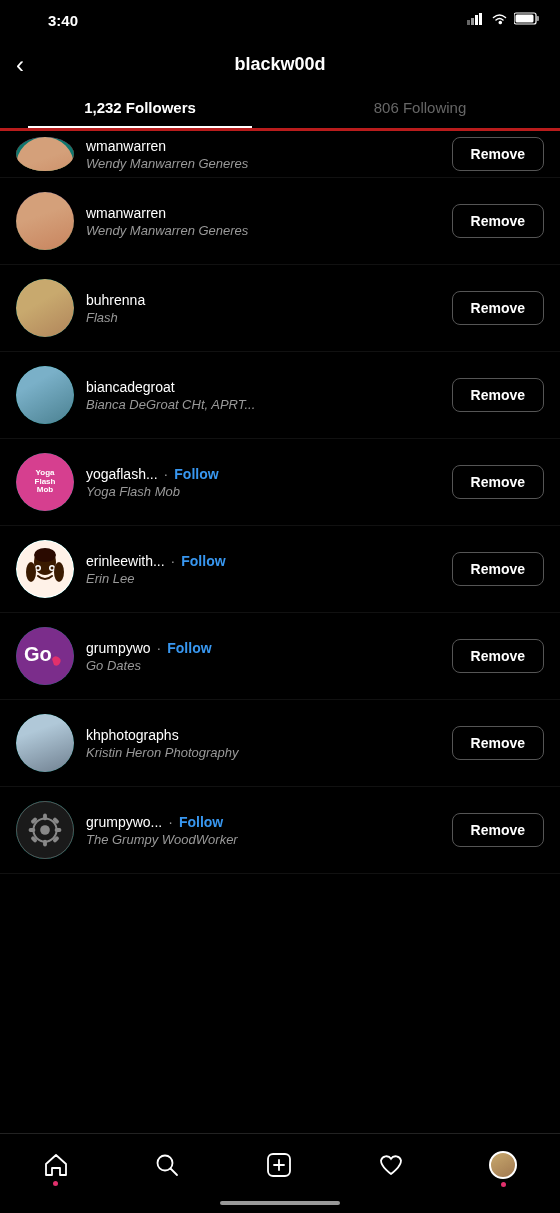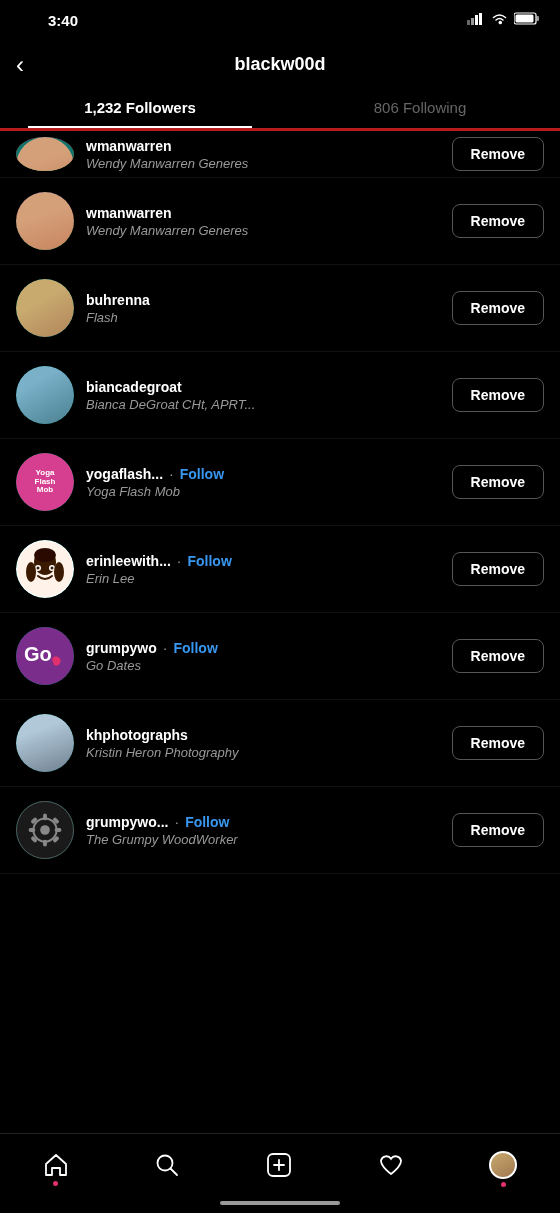--- a/index.html
+++ b/index.html
@@ -131,21 +131,21 @@
       min-width: 0;
     }
     .username-row {
       display: flex;
       align-items: center;
       gap: 6px;
       flex-wrap: wrap;
     }
     .username {
       font-size: 14px;
-      font-weight: 700;
+      font-weight: 400;
       color: #fff;
     }
     .follow-link {
       color: #3897f0;
       font-size: 14px;
       font-weight: 600;
     }
     .dot {
       color: #999;
       font-size: 14px;

